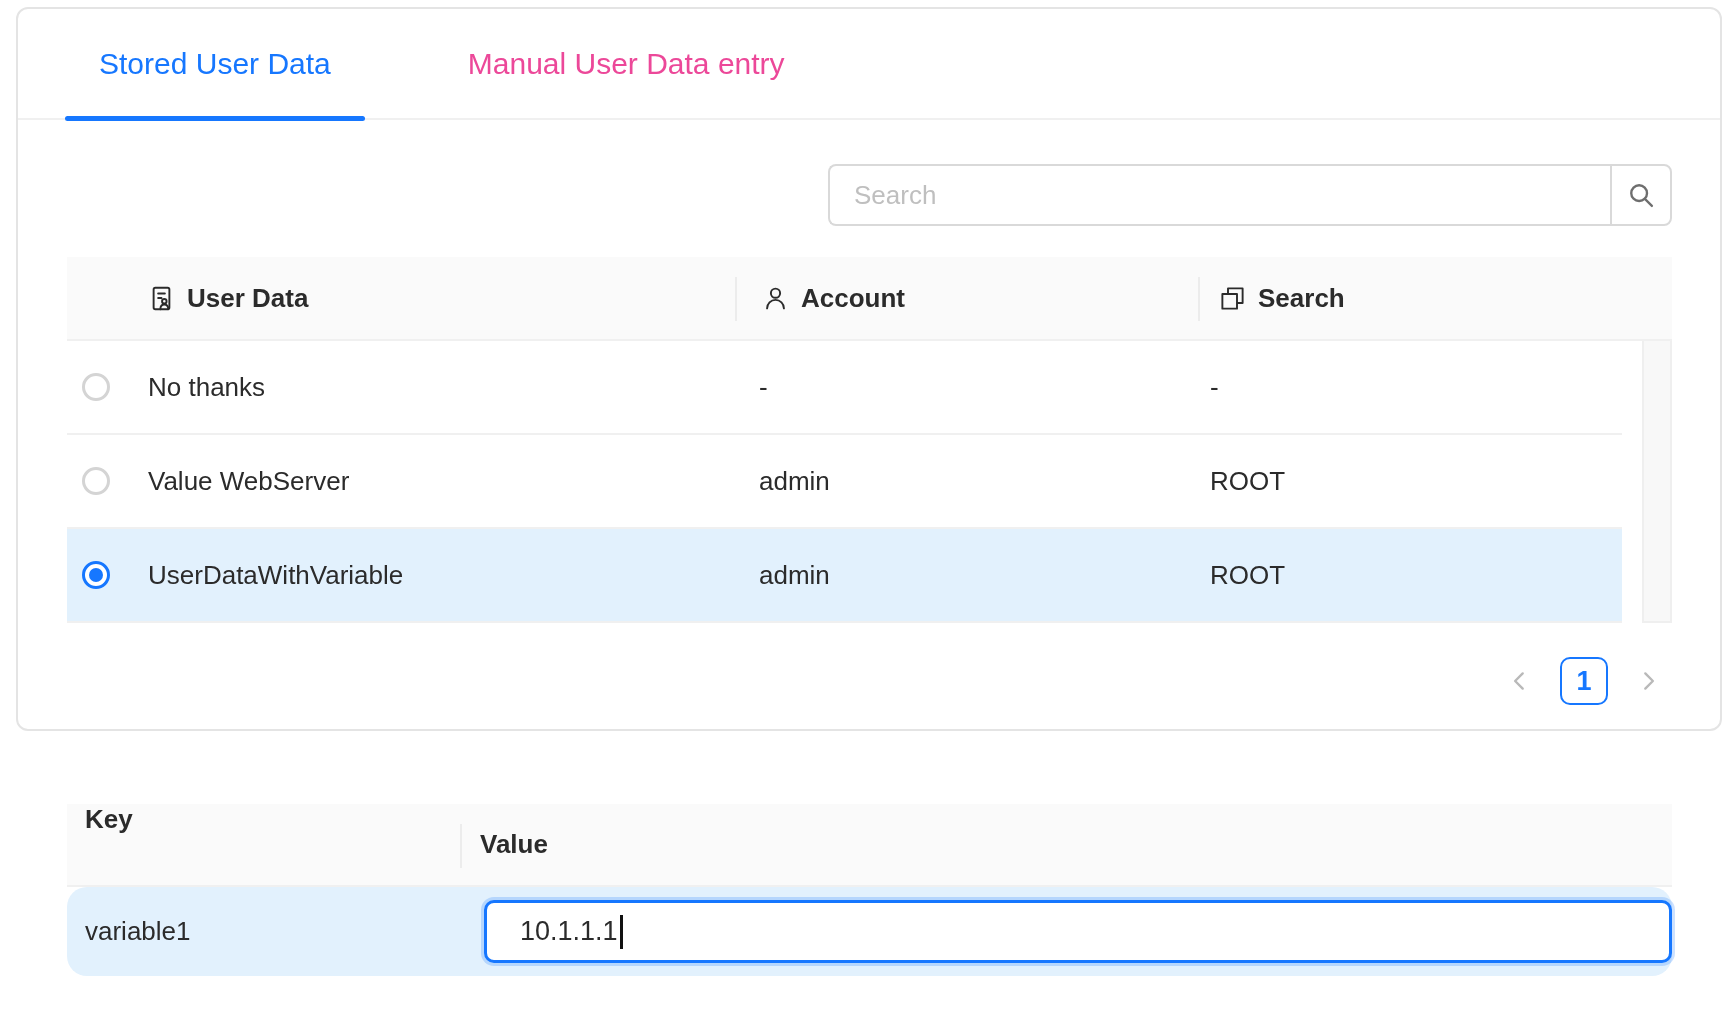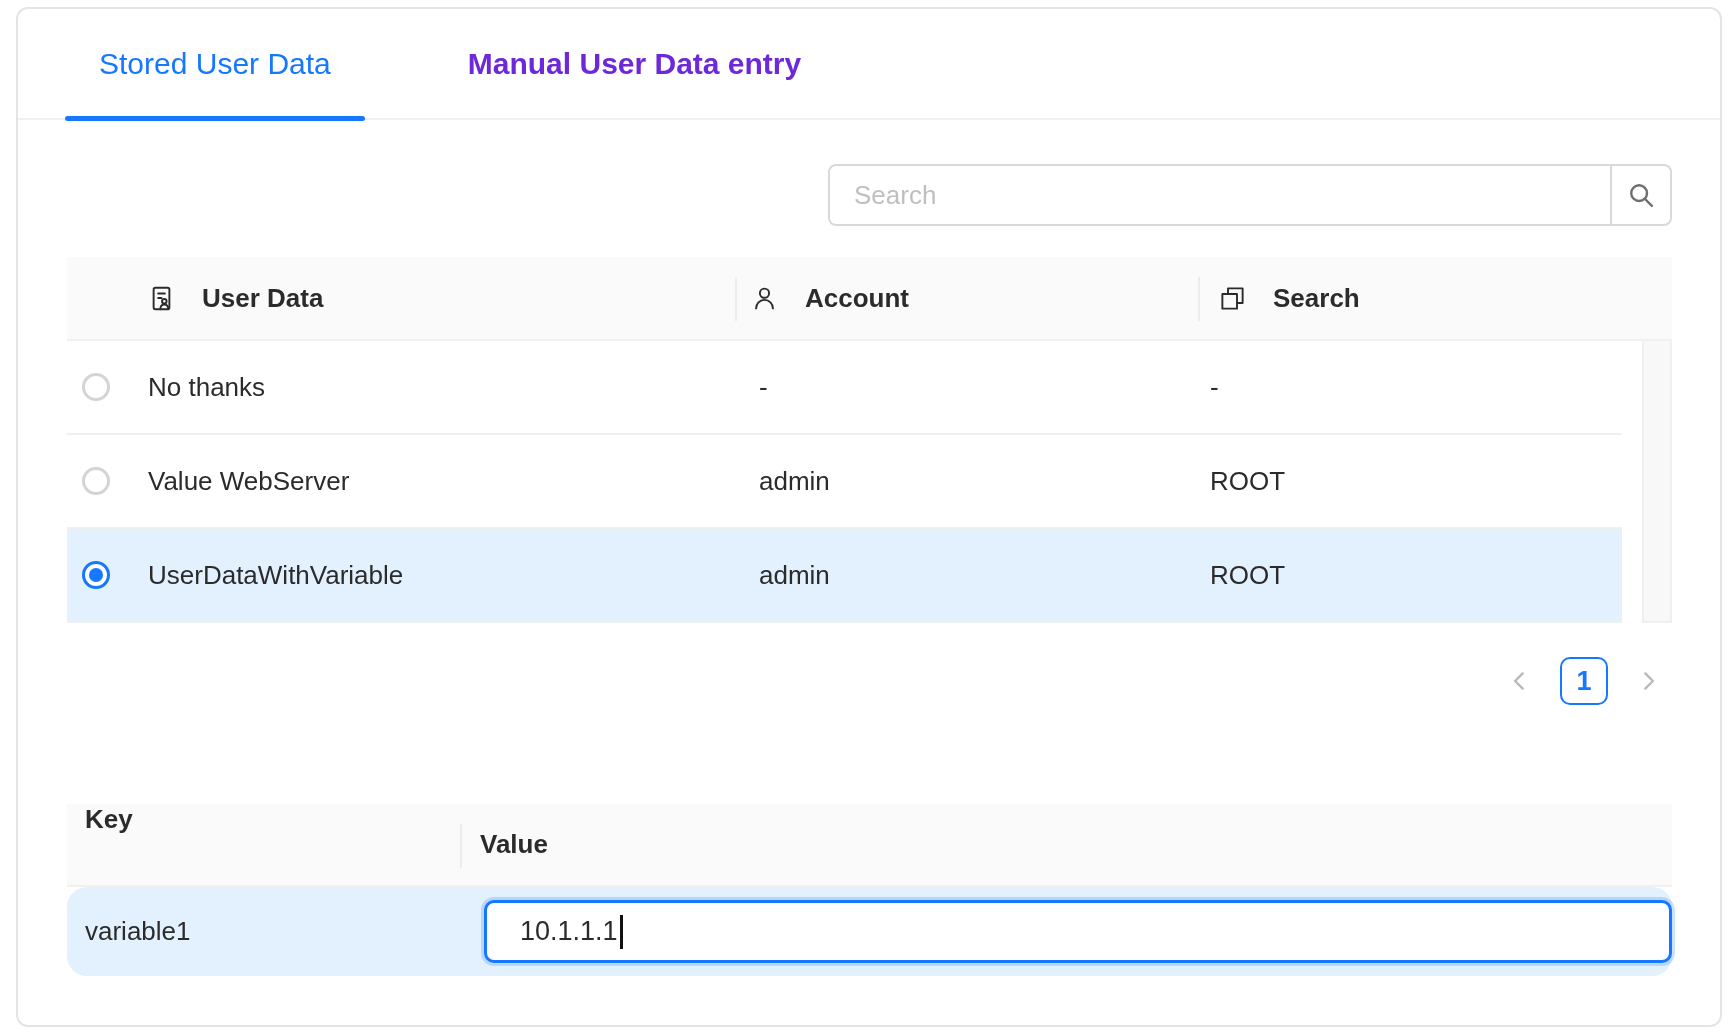--- a/index.html
+++ b/index.html
@@ -1,25 +1,25 @@
 <!DOCTYPE html>
 <html><head>
 <meta charset="utf-8">
 <style>
   * { margin:0; padding:0; box-sizing:border-box; }
   html,body { width:1734px; height:1036px; background:#fff; overflow:hidden;
               font-family:"Liberation Sans", sans-serif; color:#2b2b2b; }
 
-  .card { position:absolute; left:16px; top:7px; width:1706px; height:1020px;
+  .card { position:absolute; left:16px; top:7px; width:1706px; height:724px;
           background:#fff; border:2px solid #e4e4e4; border-radius:12px; }
 
   
   .tabbar { height:111px; border-bottom:2px solid #f0f0f0; display:flex; align-items:center; }
   .tab { position:relative; height:111px; display:flex; align-items:center;
-         padding:0 34px; font-size:30px; color:#6d28d9; cursor:pointer;font-weight:bold; }
+         padding:0 34px; font-size:30px; color:#ec4899; cursor:pointer; }
   .tab.first { margin-left:47px; }
   .tab.second { margin-left:69px; }
   .tab.active { color:#1677ff; font-weight:500; }
   .tab.active .inkbar { position:absolute; left:0; right:0; bottom:-2px; height:5px;
                         background:#1677ff; border-radius:3px; }
 
   .content { padding:0 48px 0 49px; }
 
   
   .search-row { margin-top:44px; display:flex; justify-content:flex-end; }
@@ -29,23 +29,23 @@
                   font-family:"Liberation Sans", sans-serif; color:#15803d; outline:none; }
   .search-input::placeholder { color:#bfbfbf; }
   .search-btn { width:62px; height:62px; background:#fff; border:2px solid #d9d9d9;
                 border-radius:0 8px 8px 0; display:flex; align-items:center;
                 justify-content:center; cursor:pointer; }
 
   
   .table { margin-top:31px; }
   .thead { display:flex; align-items:center; height:84px; background:#fafafa;
            border-bottom:2px solid #f0f0f0; font-size:26px; font-weight:700; }
-  .th { display:flex; align-items:center; gap:27px; position:relative; height:100%; }
+  .th { display:flex; align-items:center; gap:12px; position:relative; height:100%; }
   .th-user { width:668px; padding-left:81px; }
-  .th-account { width:463px; padding-left:16px; }
+  .th-account { width:463px; padding-left:27px; }
   .th-domain { flex:1; padding-left:21px; }
   .th-account::before, .th-domain::before {
       content:""; position:absolute; left:0; top:20px; width:2px; height:44px; background:#ececec; }
 
   .tbody { display:flex;gap:20px; }
   .rows { flex:1; }
   .row { display:flex; align-items:center; height:94px; border-bottom:2px solid #f0f0f0;
          background:#fff; font-size:26px; cursor:pointer; }
   .row.selected { background:#e2f1fd; }
   .cell-radio { width:81px; padding-left:15px; display:flex; align-items:center; }

